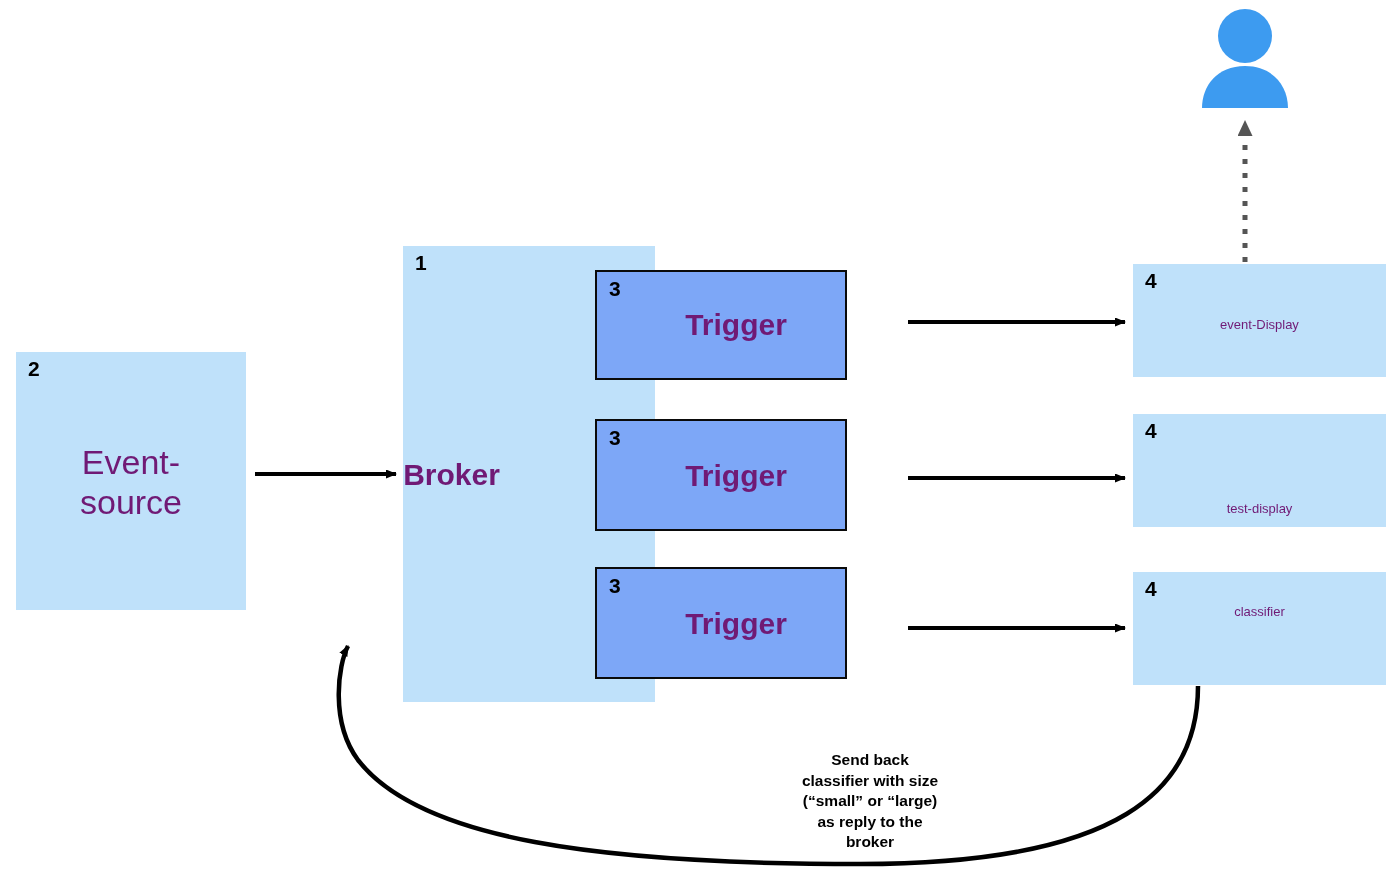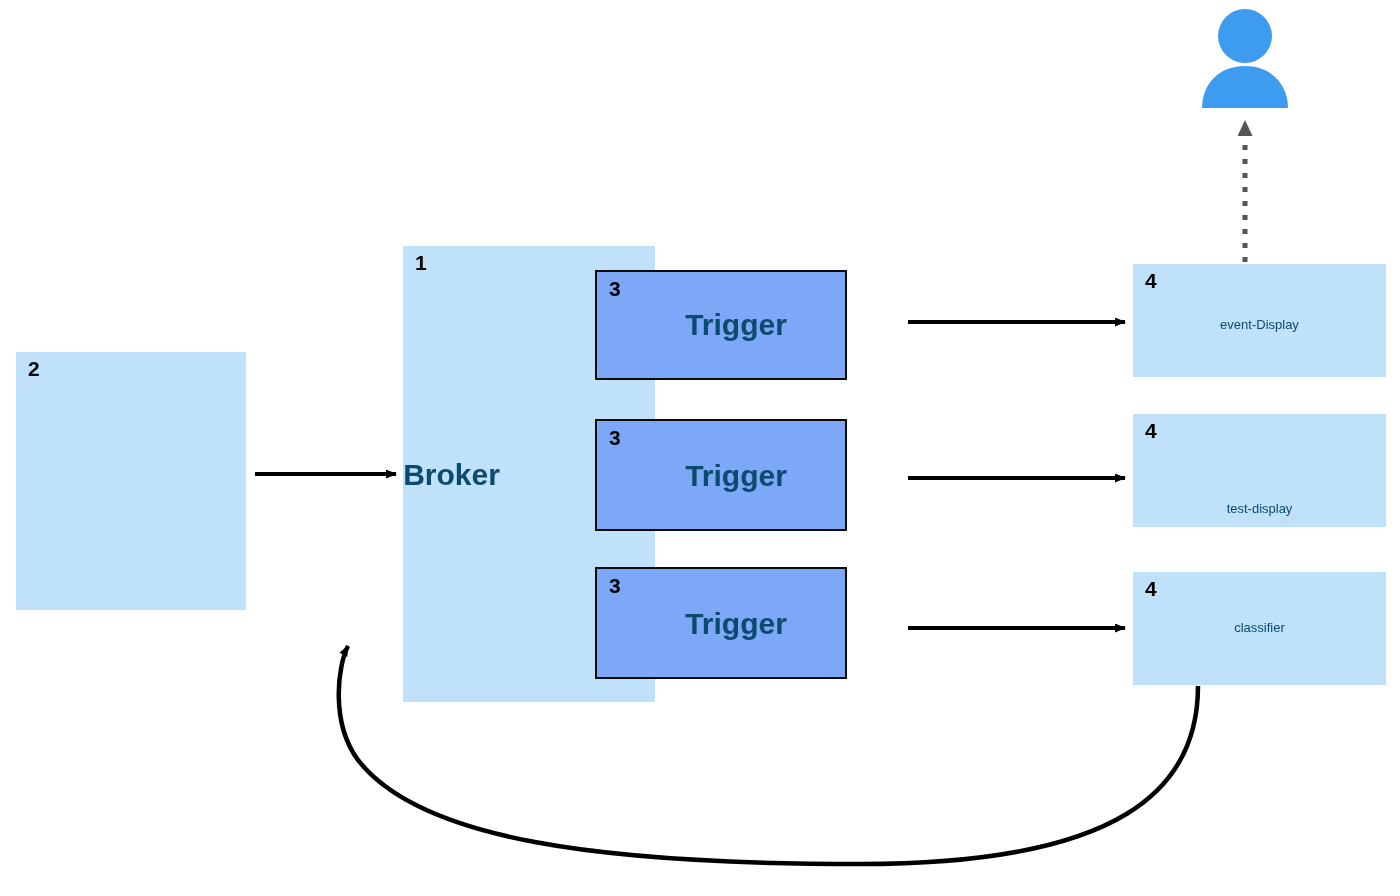--- a/index.html
+++ b/index.html
@@ -37,21 +37,21 @@
     font-weight: bold;
     color: #000000;
     line-height: 1;
     letter-spacing: -0.2px;
   }
   .center-label {
     position: absolute;
     left: 0;
     right: 0;
     text-align: center;
-    color: #0c4a6e;
+    color: #701a75;
   }
   .label-xl {
     font-size: 34px;
     font-weight: 400;
     line-height: 1.18;
   }
   .label-lg {
     font-size: 30px;
     font-weight: 700;
   }
@@ -87,20 +87,22 @@
 
   <div class="person" style="left:1197px; top:8px; width:96px; height:100px;">
     <svg width="96" height="100" viewBox="0 0 96 100">
       <circle cx="48" cy="28" r="27" fill="#3d9bf0"></circle>
       <path d="M48 58 C20 58 5 78 5 100 L91 100 C91 78 76 58 48 58 Z" fill="#3d9bf0"></path>
     </svg>
   </div>
 
   <div class="node lightbox" style="left:16px; top:352px; width:230px; height:258px;">
     <span class="corner-num">2</span>
+    <span class="center-label label-xl" style="top:90px; white-space:pre-line;">Event-
+source</span>
   </div>
 
   <div class="node lightbox" style="left:403px; top:246px; width:252px; height:456px;">
     <span class="corner-num">1</span>
     <span class="center-label label-lg" style="top:212px; left:-155px; right:0;">Broker</span>
   </div>
 
   <div class="node triggerbox" style="left:595px; top:270px; width:252px; height:110px;">
     <span class="corner-num">3</span>
     <span class="center-label label-lg" style="top:36px; left:30px;">Trigger</span>
@@ -121,23 +123,28 @@
     <span class="center-label label-sm" style="top:53px;">event-Display</span>
   </div>
 
   <div class="node lightbox" style="left:1133px; top:414px; width:253px; height:113px;">
     <span class="corner-num">4</span>
     <span class="center-label label-sm" style="top:61px;margin-top:26px;">test-display</span>
   </div>
 
   <div class="node lightbox" style="left:1133px; top:572px; width:253px; height:113px;">
     <span class="corner-num">4</span>
-    <span class="center-label label-sm" style="top:48px;">classifier</span>
+    <span class="center-label label-sm" style="top:32px;">classifier</span>
   </div>
 
+  <div class="caption" style="left:762px; top:750px; width:216px;">Send back
+classifier with size
+(“small” or “large)
+as reply to the
+broker</div>
 
   <svg class="overlay">
     <defs>
       <marker id="arrowBlack" markerWidth="11" markerHeight="9" refX="10" refY="4.5" orient="auto" markerUnits="userSpaceOnUse">
         <path d="M0,0 L11,4.5 L0,9 z" fill="#000000"></path>
       </marker>
       <marker id="arrowGray" markerWidth="16" markerHeight="15" refX="14" refY="7.5" orient="auto" markerUnits="userSpaceOnUse">
         <path d="M0,0 L16,7.5 L0,15 z" fill="#555555"></path>
       </marker>
     </defs>

